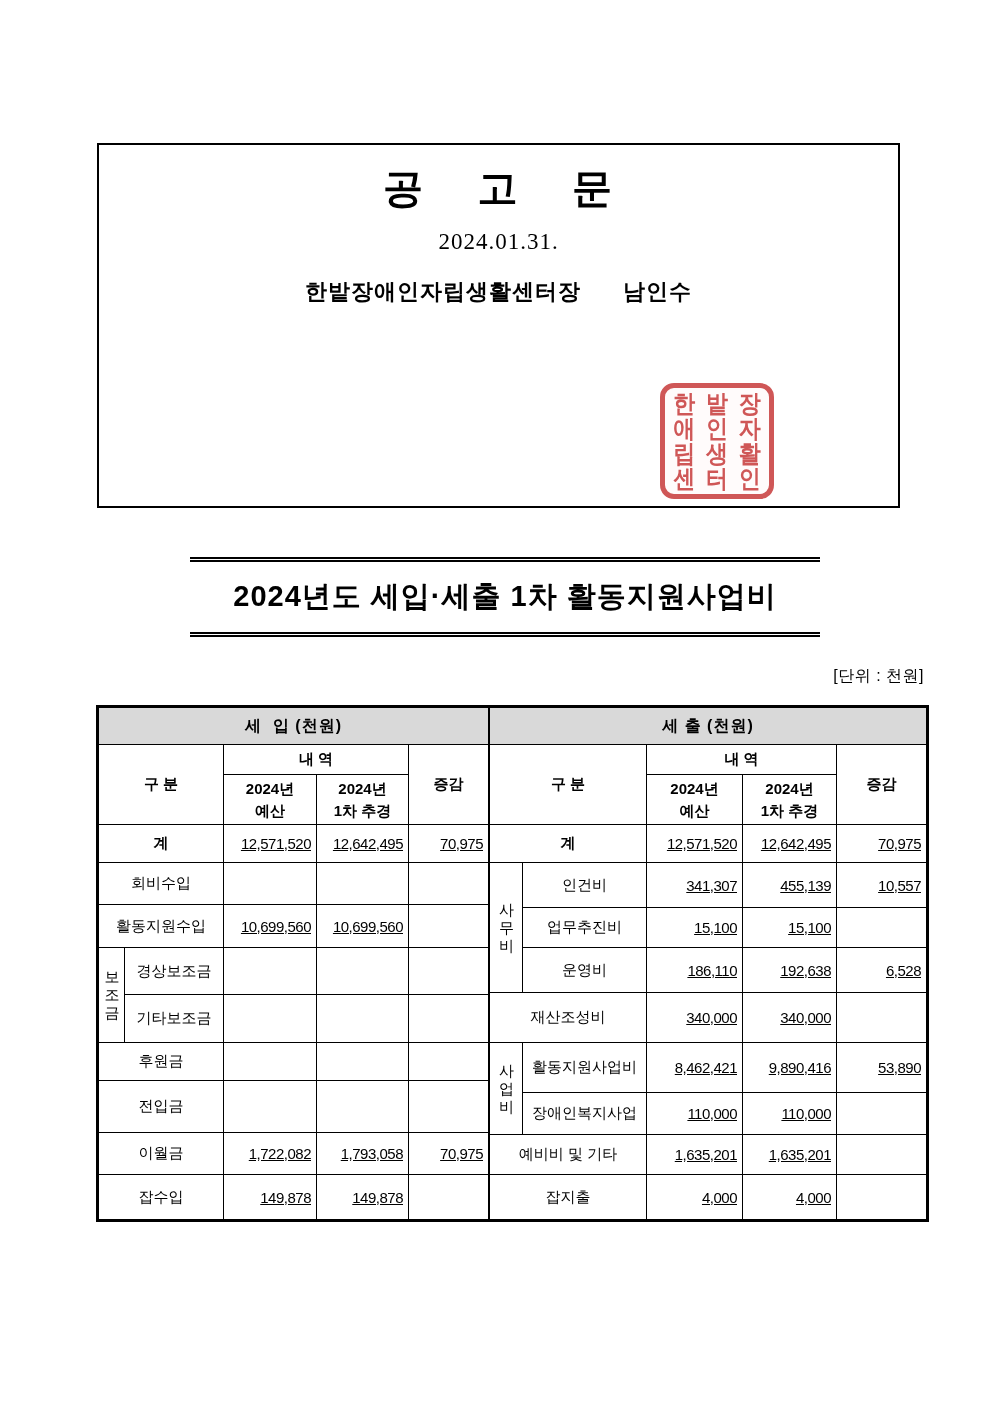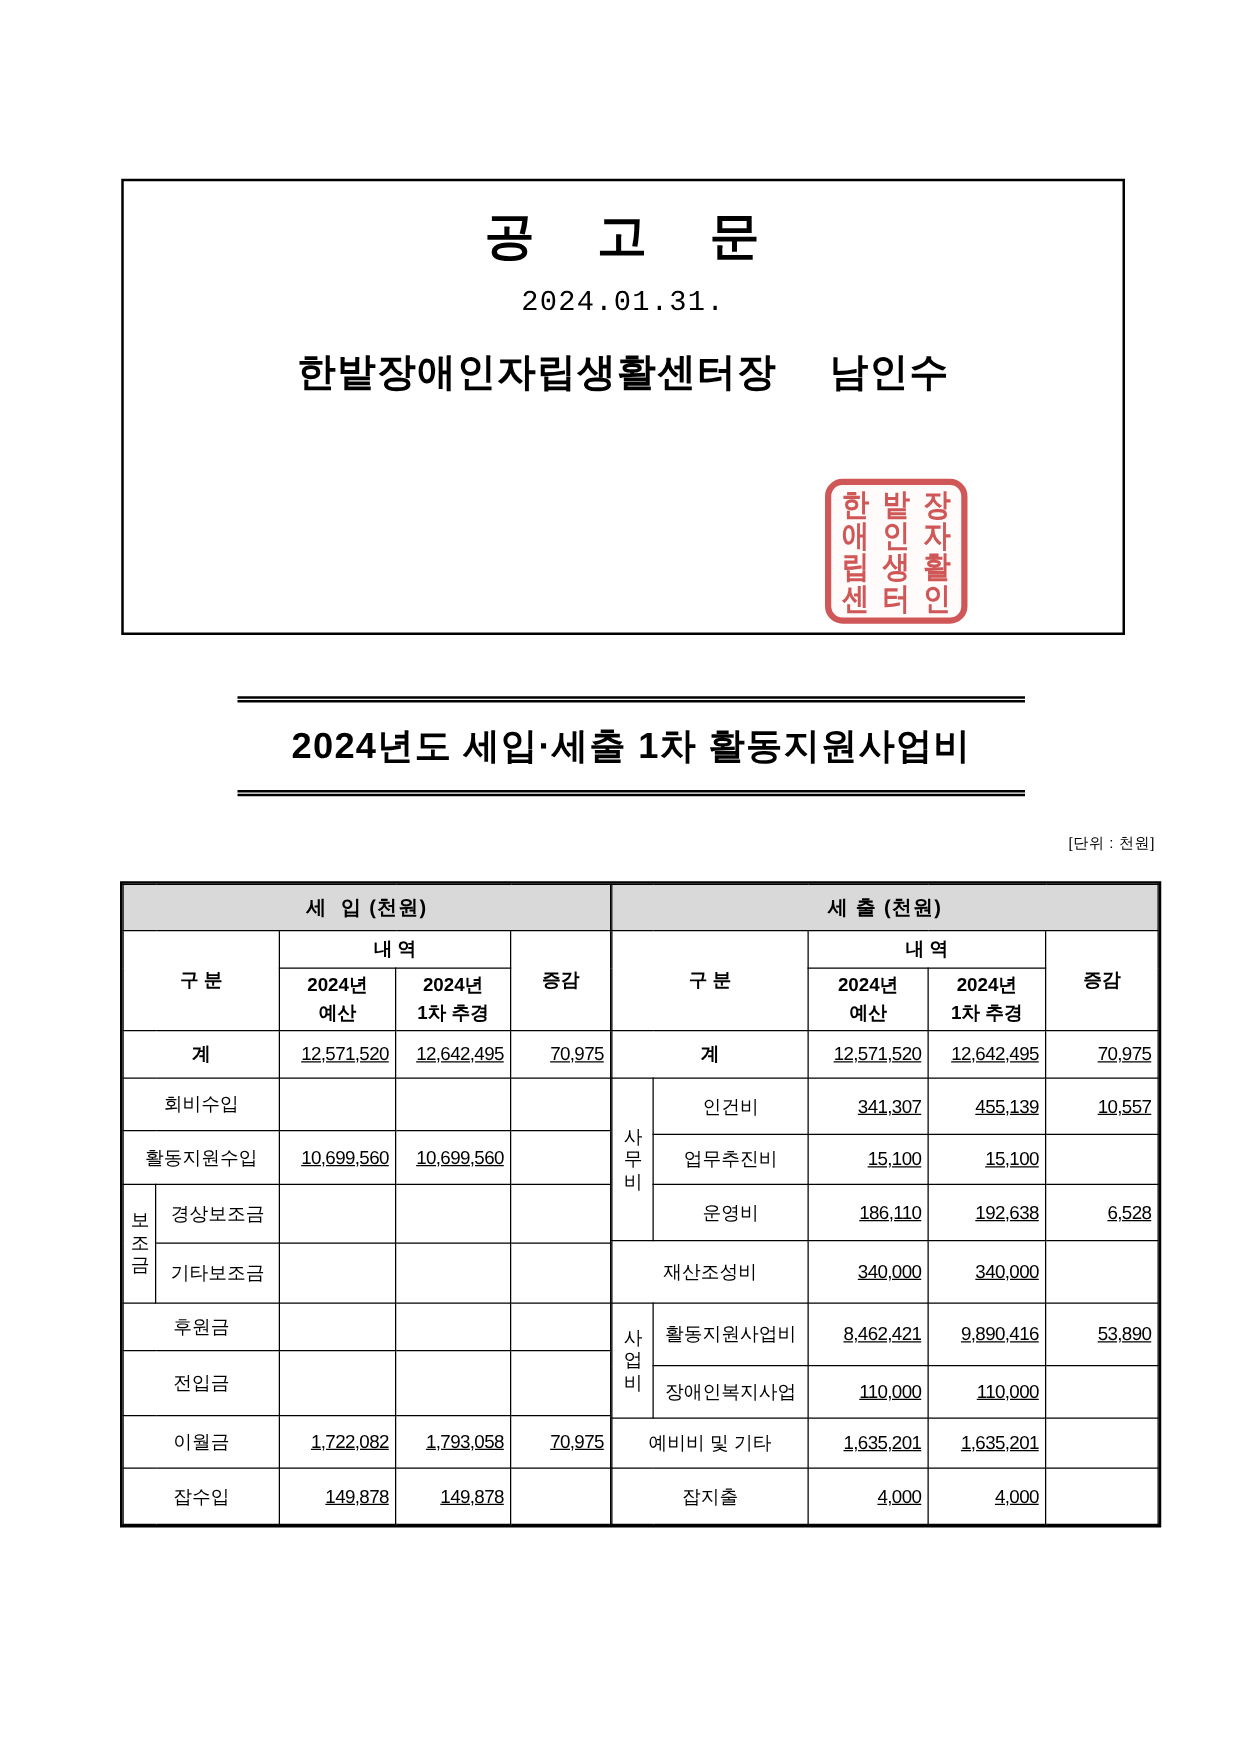--- a/index.html
+++ b/index.html
@@ -15,46 +15,46 @@
   
   .notice-box {
     position: absolute;
     left: 97px; top: 143px;
     width: 803px; height: 365px;
     border: 2px solid #000;
   }
   .doc-title {
     margin-top: 16px;
     text-align: center;
-    font-family: Liberation Serif, serif;
+    font-family: Liberation Sans, sans-serif;
     font-size: 40px;
     font-weight: bold;
     white-space: pre-wrap;
     letter-spacing: 2px;
   }
   .doc-body {
     margin: 24px 22px 0 22px;
     font-family: "Liberation Serif", "DejaVu Serif", serif;
     font-size: 23px;
     line-height: 40px;
     text-align: justify;
     word-break: break-all;
     text-indent: 10px;
   }
   .doc-date {
     margin-top: 13px;
     text-align: center;
-    font-family: Liberation Mono, monospace;
+    font-family: Liberation Serif, serif;
     font-size: 23px;
     letter-spacing: 1px;
   }
   .doc-sign {
     margin-top: 22px;
     text-align: center;
-    font-size: 31px;
+    font-size: 22px;
     font-weight: bold;
     letter-spacing: 1px;
   }
   .doc-sign .signer-title { margin-right: 42px; }
   .stamp {
     position: absolute;
     left: 561px; top: 238px;
     width: 114px; height: 116px;
     border: 5px solid #c94040;
     border-radius: 14px;
@@ -85,21 +85,21 @@
     display: flex;
     align-items: center;
     justify-content: center;
     font-size: 29px;
     font-weight: bold;
     letter-spacing: 1px;
   }
   .unit-note {
     position: absolute;
     top: 666px; right: 68px;
-    font-size: 12px;
+    font-size: 16px;
     letter-spacing: 0.5px;
   }
 
   
   .budget-table {
     position: absolute;
     left: 96px; top: 705px;
     display: flex;
     border: 2px solid #000;
   }

